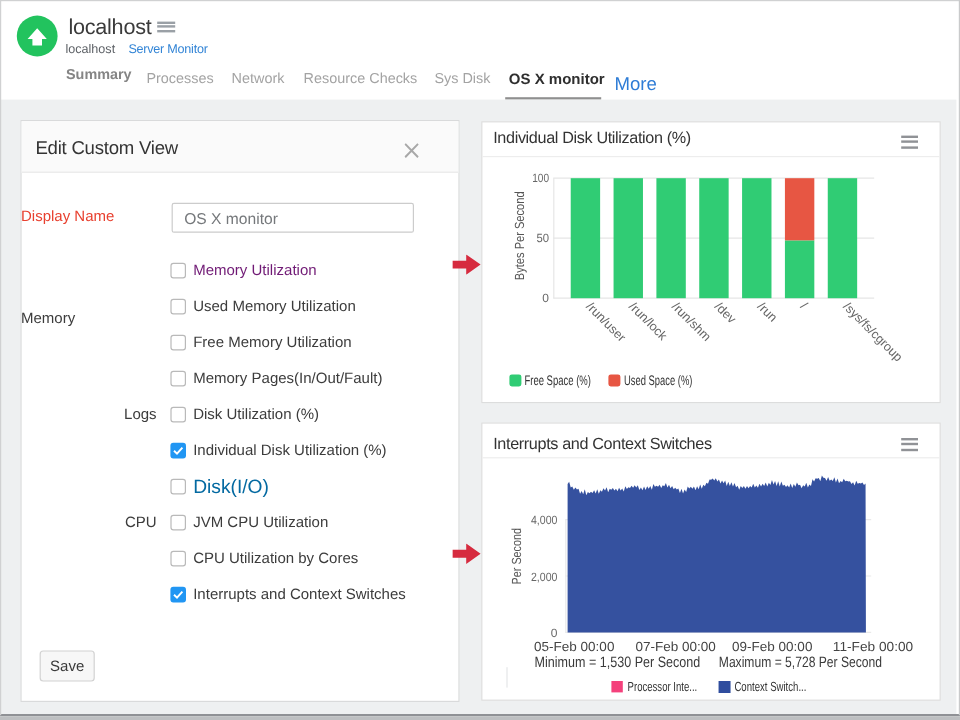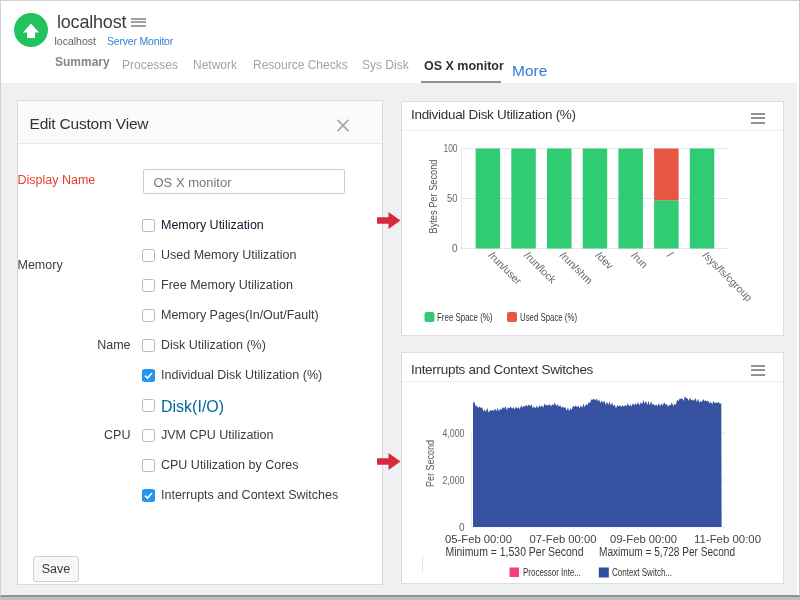--- a/index.html
+++ b/index.html
@@ -49,27 +49,27 @@
   <div class="abs" style="left:12px;top:14px;font-size:15.5px;letter-spacing:-0.2px;color:#333;">Edit Custom View</div>
   <svg class="abs" style="left:319px;top:17.5px;" width="12" height="13" viewBox="0 0 12 13">
       <path d="M0.6 0.9 L11.4 12.1 M11.4 0.9 L0.6 12.1" stroke="#a8a8a8" stroke-width="1.7" fill="none"></path>
     </svg>
 
   <div class="abs" style="left:0px;top:72px;width:99px;text-align:left;font-size:12.5px;color:#e8402f;">Display Name</div>
   <div class="abs" style="left:125px;top:68px;width:202px;height:25px;border:1px solid #ccc;border-radius:2px;"></div>
   <div class="abs" style="left:136px;top:74px;font-size:13px;color:#75787b;">OS X monitor</div>
 
   <div class="abs" style="left:0px;top:117px;width:113px;text-align:left;font-size:12.5px;color:#3c3c3c;margin-top:40px;">Memory</div>
-  <div class="abs" style="left:0px;top:237px;width:113px;text-align:right;font-size:12.5px;color:#3c3c3c;">Name</div>
+  <div class="abs" style="left:0px;top:237px;width:113px;text-align:right;font-size:12.5px;color:#3c3c3c;">Logs</div>
   <div class="abs" style="left:0px;top:327px;width:113px;text-align:right;font-size:12.5px;color:#3c3c3c;">CPU</div>
 </div>
 
 <div id="rows">
     <div class="abs" style="left:142px;top:218.5px;width:13px;height:13px;background:#fff;border:1px solid #b9b9b9;border-radius:2.5px;"></div>
-    <div class="abs" style="left:161px;top:217.5px;font-size:12.5px;color:#0f172a;">Memory Utilization</div>
+    <div class="abs" style="left:161px;top:217.5px;font-size:12.5px;color:#701a75;">Memory Utilization</div>
     <div class="abs" style="left:142px;top:248.5px;width:13px;height:13px;background:#fff;border:1px solid #b9b9b9;border-radius:2.5px;"></div>
     <div class="abs" style="left:161px;top:247.5px;font-size:12.5px;color:#3c3c3c;">Used Memory Utilization</div>
     <div class="abs" style="left:142px;top:278.5px;width:13px;height:13px;background:#fff;border:1px solid #b9b9b9;border-radius:2.5px;"></div>
     <div class="abs" style="left:161px;top:277.5px;font-size:12.5px;color:#3c3c3c;">Free Memory Utilization</div>
     <div class="abs" style="left:142px;top:308.5px;width:13px;height:13px;background:#fff;border:1px solid #b9b9b9;border-radius:2.5px;"></div>
     <div class="abs" style="left:161px;top:307.5px;font-size:12.5px;color:#3c3c3c;">Memory Pages(In/Out/Fault)</div>
     <div class="abs" style="left:142px;top:338.5px;width:13px;height:13px;background:#fff;border:1px solid #b9b9b9;border-radius:2.5px;"></div>
     <div class="abs" style="left:161px;top:337.5px;font-size:12.5px;color:#3c3c3c;">Disk Utilization (%)</div>
     <div class="abs" style="left:142px;top:368.5px;width:13px;height:13px;background:#2196f3;border-radius:2.5px;"></div>
     <svg class="abs" style="left:142px;top:368.5px;" width="13" height="13" viewBox="0 0 13 13">
@@ -82,21 +82,21 @@
     <div class="abs" style="left:161px;top:427.5px;font-size:12.5px;color:#3c3c3c;">JVM CPU Utilization</div>
     <div class="abs" style="left:142px;top:458.5px;width:13px;height:13px;background:#fff;border:1px solid #b9b9b9;border-radius:2.5px;"></div>
     <div class="abs" style="left:161px;top:457.5px;font-size:12.5px;color:#3c3c3c;">CPU Utilization by Cores</div>
     <div class="abs" style="left:142px;top:488.5px;width:13px;height:13px;background:#2196f3;border-radius:2.5px;"></div>
     <svg class="abs" style="left:142px;top:488.5px;" width="13" height="13" viewBox="0 0 13 13">
       <path d="M3 6.6 L5.5 9 L10 4" stroke="#fff" stroke-width="1.6" fill="none"></path>
     </svg>
     <div class="abs" style="left:161px;top:487.5px;font-size:12.5px;color:#3c3c3c;">Interrupts and Context Switches</div>
   </div>
 
-<div class="abs" style="left:33px;top:556px;width:46px;height:26px;background:#f7f7f7;border:1px solid #d2d2d2;border-radius:3px;font-size:12.5px;color:#3a3a3a;text-align:center;line-height:25px;">Save</div>
+<div class="abs" style="left:33px;top:542px;width:46px;height:26px;background:#f7f7f7;border:1px solid #d2d2d2;border-radius:3px;font-size:12.5px;color:#3a3a3a;text-align:center;line-height:25px;">Save</div>
 
 <svg class="abs" style="left:377px;top:212px;" width="24" height="17" viewBox="0 0 24 17">
   <path d="M0 5.2 L11.5 5.2 L11.5 0 L23.5 8.5 L11.5 17 L11.5 11.8 L0 11.8 Z" fill="#d62b3f"></path>
 </svg>
 <svg class="abs" style="left:377px;top:453px;" width="24" height="17" viewBox="0 0 24 17">
   <path d="M0 5.2 L11.5 5.2 L11.5 0 L23.5 8.5 L11.5 17 L11.5 11.8 L0 11.8 Z" fill="#d62b3f"></path>
 </svg>
 
 <div class="abs" style="left:401px;top:100.5px;width:382.5px;height:235.5px;background:#fff;border:1px solid #dcdddd;"></div>
 <div class="abs" style="left:411px;top:107px;font-size:13.5px;letter-spacing:-0.3px;color:#333;">Individual Disk Utilization (%)</div>

